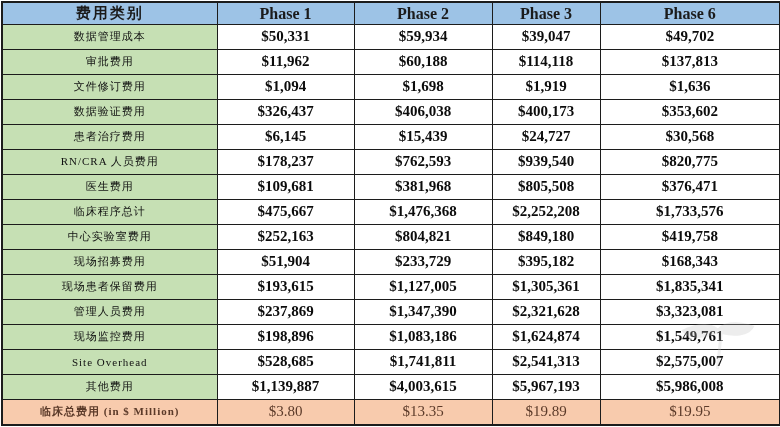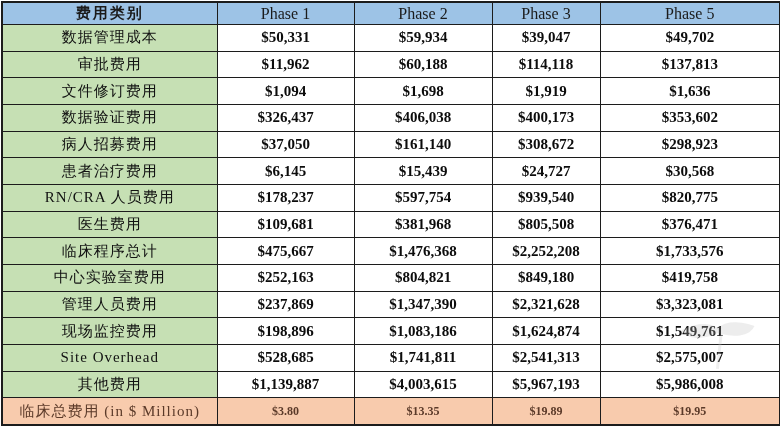--- a/index.html
+++ b/index.html
@@ -35,51 +35,52 @@
     border: 1px solid var(--border-color);
     padding: 0 2px;
     text-align: center;
     vertical-align: middle;
     white-space: nowrap;
     overflow: hidden;
     height: 21px;
   }
   .cost-table thead th {
     background: var(--header-bg);
-    font-weight: normal;
+    font-weight: bold;
     font-size: 16px;
     color: #1b1b1b;
   }
   .cost-table thead th.corner {
     font-weight: bold;
     font-size: 15px;
     letter-spacing: 2px;
   }
   .label-cell {
     background: var(--label-bg);
-    font-size: 15px;
+    font-size: 11px;
     color: #111111;
     letter-spacing: 1px;
     margin-top: 36px;
   }
   .value-cell {
     background: #ffffff;
     font-weight: bold;
     font-size: 15px;
     color: #0c0c0c;
   }
   tr.total .label-cell {
     background: var(--total-bg);
     color: var(--total-text);
+    font-weight: bold;
   }
   tr.total .value-cell {
     background: var(--total-bg);
     color: var(--total-text);
-    font-weight: bold;
-    font-size: 12px;
+    font-weight: normal;
+    font-size: 15px;
   }
   
   .watermark {
     position: absolute;
     right: 14px;
     bottom: 8px;
     width: 90px;
     height: 64px;
     opacity: 0.28;
     pointer-events: none;
@@ -113,21 +114,21 @@
       <col style="width:138px">
       <col style="width:108px">
       <col style="width:180px">
     </colgroup>
     <thead>
       <tr>
         <th class="corner">费用类别</th>
         <th>Phase 1</th>
         <th>Phase 2</th>
         <th>Phase 3</th>
-        <th>Phase 5</th>
+        <th>Phase 6</th>
       </tr>
     </thead>
     <tbody>
         <tr>
           <td class="label-cell">数据管理成本</td>
           <td class="value-cell">$50,331</td>
           <td class="value-cell">$59,934</td>
           <td class="value-cell">$39,047</td>
           <td class="value-cell">$49,702</td>
         </tr>
@@ -146,37 +147,30 @@
           <td class="value-cell">$1,636</td>
         </tr>
         <tr>
           <td class="label-cell">数据验证费用</td>
           <td class="value-cell">$326,437</td>
           <td class="value-cell">$406,038</td>
           <td class="value-cell">$400,173</td>
           <td class="value-cell">$353,602</td>
         </tr>
         <tr>
-          <td class="label-cell">病人招募费用</td>
-          <td class="value-cell">$37,050</td>
-          <td class="value-cell">$161,140</td>
-          <td class="value-cell">$308,672</td>
-          <td class="value-cell">$298,923</td>
-        </tr>
-        <tr>
           <td class="label-cell">患者治疗费用</td>
           <td class="value-cell">$6,145</td>
           <td class="value-cell">$15,439</td>
           <td class="value-cell">$24,727</td>
           <td class="value-cell">$30,568</td>
         </tr>
         <tr>
           <td class="label-cell">RN/CRA 人员费用</td>
           <td class="value-cell">$178,237</td>
-          <td class="value-cell">$597,754</td>
+          <td class="value-cell">$762,593</td>
           <td class="value-cell">$939,540</td>
           <td class="value-cell">$820,775</td>
         </tr>
         <tr>
           <td class="label-cell">医生费用</td>
           <td class="value-cell">$109,681</td>
           <td class="value-cell">$381,968</td>
           <td class="value-cell">$805,508</td>
           <td class="value-cell">$376,471</td>
         </tr>
@@ -186,20 +180,34 @@
           <td class="value-cell">$1,476,368</td>
           <td class="value-cell">$2,252,208</td>
           <td class="value-cell">$1,733,576</td>
         </tr>
         <tr>
           <td class="label-cell">中心实验室费用</td>
           <td class="value-cell">$252,163</td>
           <td class="value-cell">$804,821</td>
           <td class="value-cell">$849,180</td>
           <td class="value-cell">$419,758</td>
+        </tr>
+        <tr>
+          <td class="label-cell">现场招募费用</td>
+          <td class="value-cell">$51,904</td>
+          <td class="value-cell">$233,729</td>
+          <td class="value-cell">$395,182</td>
+          <td class="value-cell">$168,343</td>
+        </tr>
+        <tr>
+          <td class="label-cell">现场患者保留费用</td>
+          <td class="value-cell">$193,615</td>
+          <td class="value-cell">$1,127,005</td>
+          <td class="value-cell">$1,305,361</td>
+          <td class="value-cell">$1,835,341</td>
         </tr>
         <tr>
           <td class="label-cell">管理人员费用</td>
           <td class="value-cell">$237,869</td>
           <td class="value-cell">$1,347,390</td>
           <td class="value-cell">$2,321,628</td>
           <td class="value-cell">$3,323,081</td>
         </tr>
         <tr>
           <td class="label-cell">现场监控费用</td>

